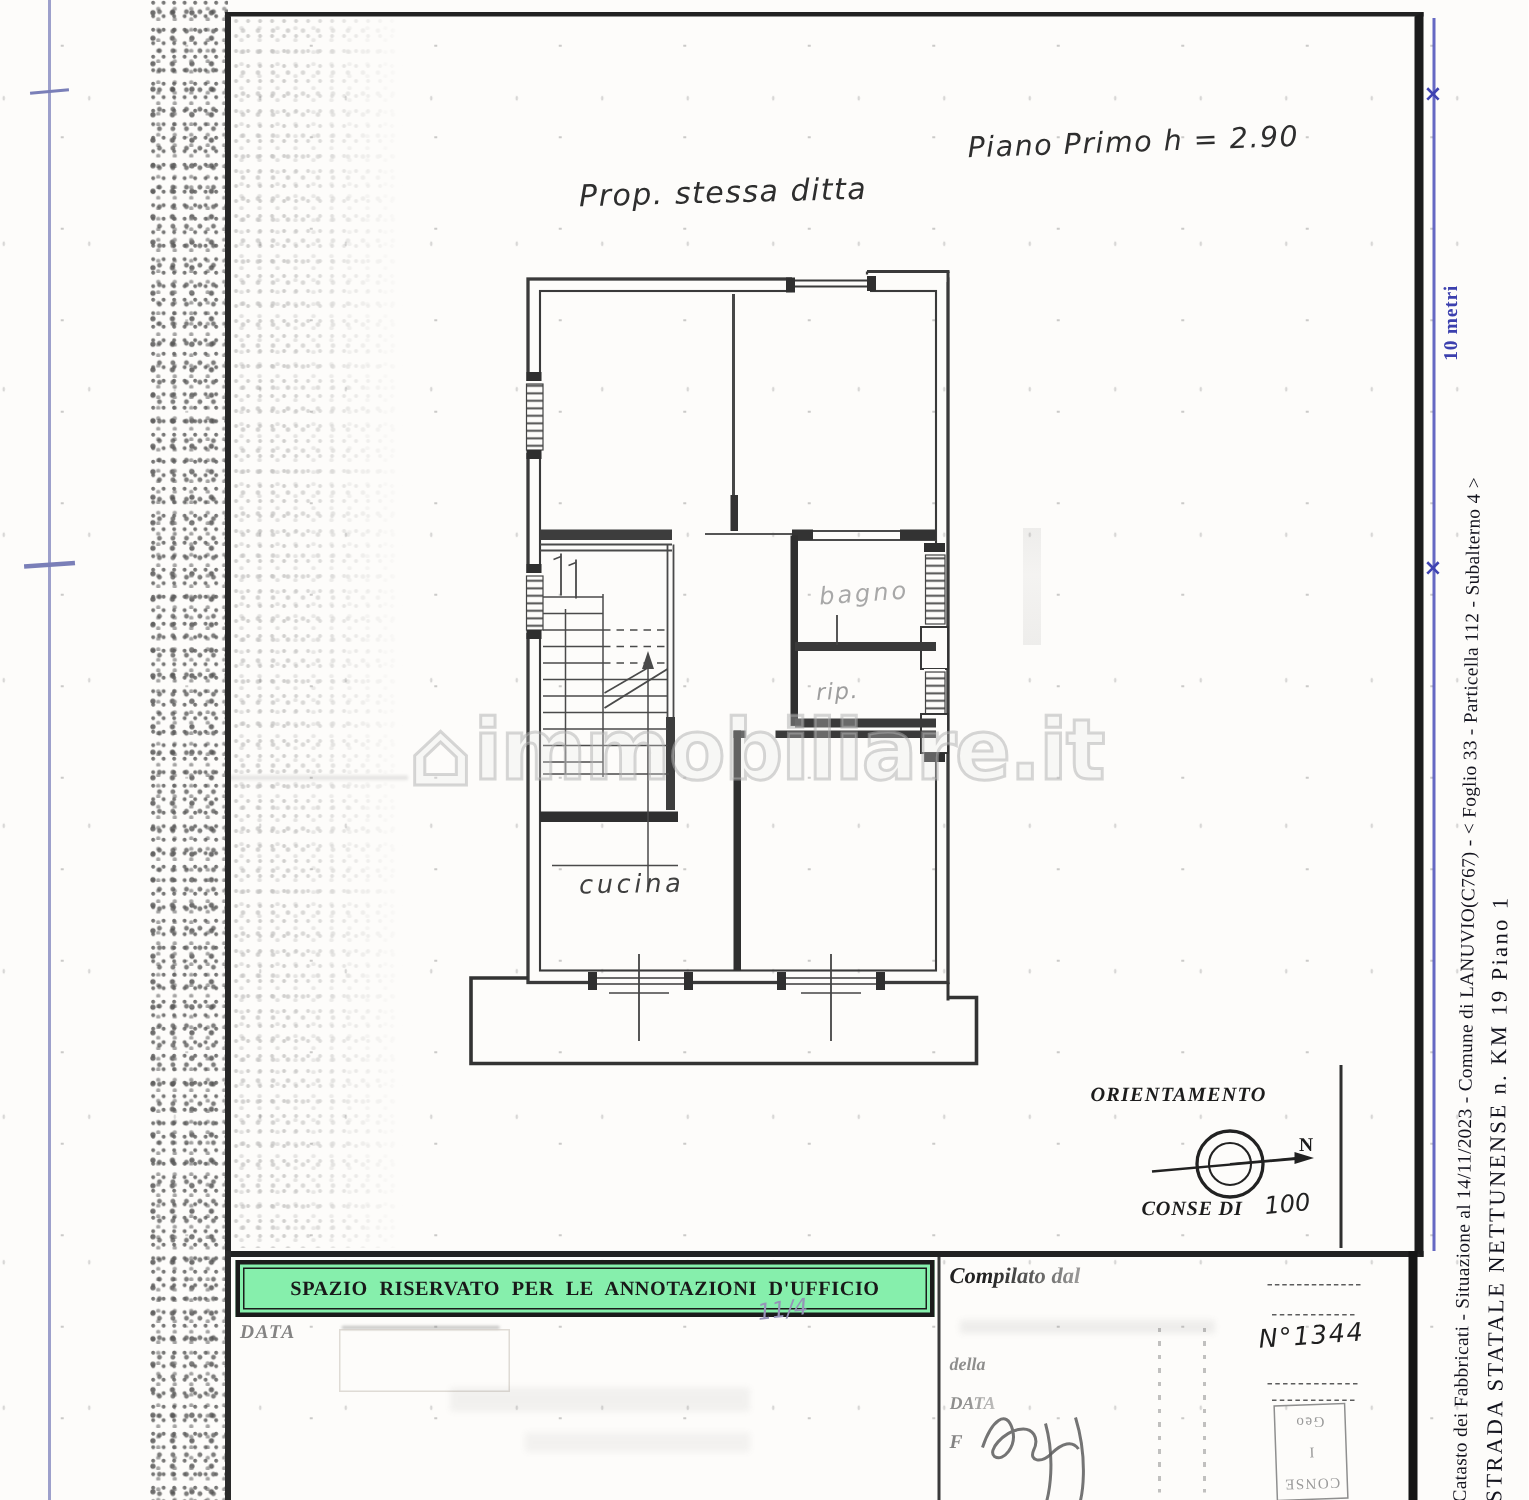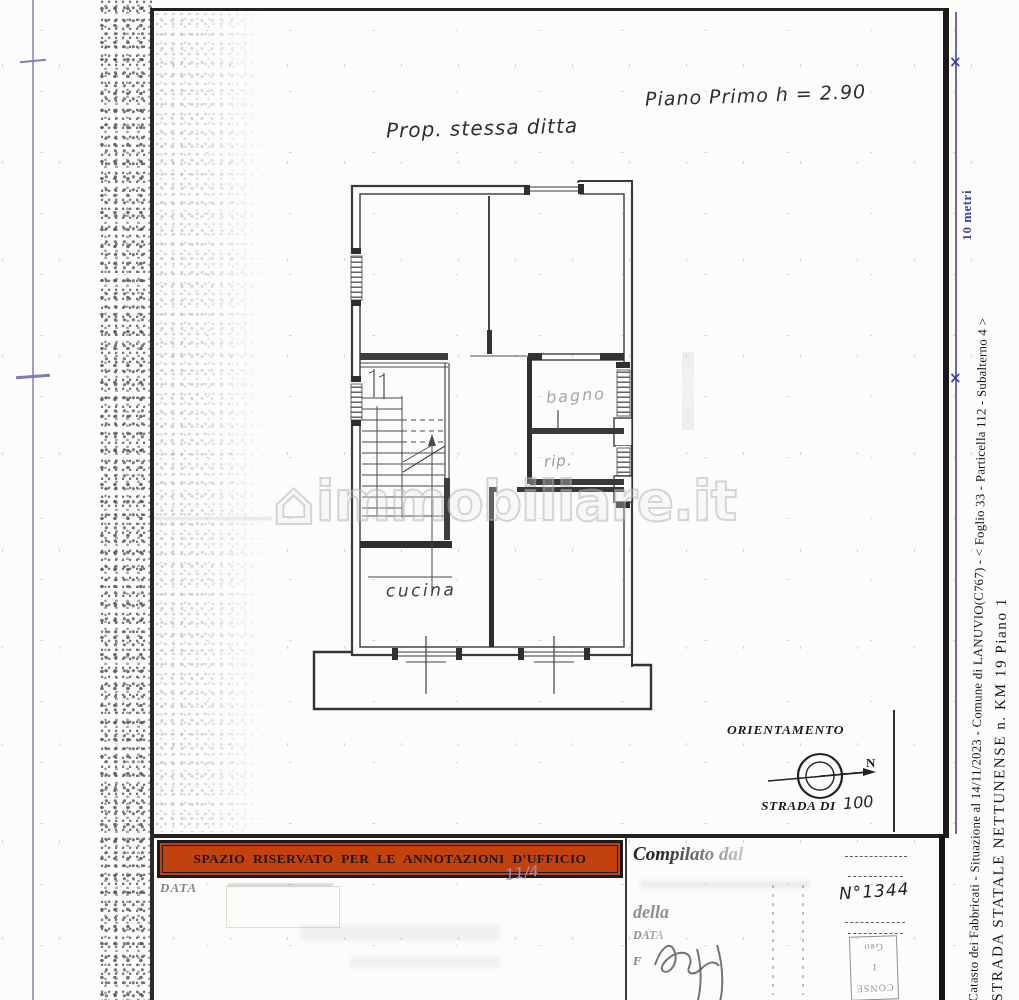--- a/index.html
+++ b/index.html
@@ -67,21 +67,21 @@
     font-size:56px;letter-spacing:-1px;color:rgba(235,235,235,.28);
     -webkit-text-stroke:2px rgba(176,176,176,.5);white-space:nowrap;transform:scaleX(.98);}
   .wm-icon{font-size:60px;vertical-align:-4px;margin-right:2px;}
 
   
   .orient-title{left:727px;top:722px;font:italic 700 13.5px "Liberation Serif",serif;letter-spacing:.8px;}
   .north{left:866px;top:755px;font:700 13px "Liberation Serif",serif;}
   .scala{left:761px;top:798px;font:italic 700 13.5px "Liberation Serif",serif;letter-spacing:.5px;}
 
   
-  .hdr-box{left:157px;top:840px;width:460px;height:32px;border:3px solid #1b1b1b;background:#c2410c;}
+  .hdr-box{left:157px;top:840px;width:460px;height:32px;border:3px solid #1b1b1b;background:#86efac;}
   .hdr-inner{position:absolute;left:2px;top:2px;right:2px;bottom:2px;border:1px solid #1b1b1b;
     display:flex;align-items:center;justify-content:center;
     font:700 13.5px "Liberation Serif",serif;letter-spacing:.4px;word-spacing:4px;color:#191919;}
   .lbl-it{font:italic 700 13px "Liberation Serif",serif;color:#222;}
   .fadeR{-webkit-mask-image:linear-gradient(to right,#000 15%,transparent 80%);
                  mask-image:linear-gradient(to right,#000 15%,transparent 80%);}
   .faint-box{left:226px;top:886px;width:112px;height:40px;border:1px solid #cfc9c1;opacity:.65;}
   .smudge{background:#6f6f6f;filter:blur(2px);}
   .dash{border-top:1.6px dashed #5c5c5c;height:0;}
   .tickcol{width:2px;background:repeating-linear-gradient(to bottom,#666 0 3px,transparent 3px 9px);opacity:.4;}
@@ -254,40 +254,40 @@
   <div class="abs divider-orient"></div>
   <div class="abs orient-title">ORIENTAMENTO</div>
   <svg class="abs" style="left:766px;top:742px;" width="120" height="72" viewBox="0 0 120 72">
     <circle cx="54" cy="34" r="22" fill="none" stroke="#222" stroke-width="2.2"></circle>
     <circle cx="54" cy="34" r="14" fill="none" stroke="#222" stroke-width="1.4"></circle>
     <line x1="2" y1="39" x2="104" y2="30" stroke="#222" stroke-width="1.6"></line>
     <line x1="54" y1="34" x2="98" y2="30" stroke="#222" stroke-width="1.2"></line>
     <polygon points="97,26 110,30 97,34" fill="#222"></polygon>
   </svg>
   <div class="abs north">N</div>
-  <div class="abs scala">STRADA DI</div>
+  <div class="abs scala">CONSE DI</div>
   <div class="abs hand hand-scala">100</div>
 
   <div class="abs v-border-l"></div>
   <div class="abs v-border-r"></div>
   <div class="abs divider-mid"></div>
 
   <div class="abs hdr-box">
     <div class="hdr-inner">SPAZIO RISERVATO PER LE ANNOTAZIONI D'UFFICIO</div>
   </div>
   <div class="abs lbl-it" style="left:160px;top:880px;opacity:.55;letter-spacing:1px;">DATA</div>
   <div class="abs streak" style="left:228px;top:884px;width:105px;height:2px;opacity:.45;"></div>
   <div class="abs faint-box"></div>
   <div class="abs hand hand-frac">11/4</div>
   <div class="abs smudge" style="left:300px;top:925px;width:200px;height:16px;opacity:.08;"></div>
   <div class="abs smudge" style="left:350px;top:955px;width:150px;height:13px;opacity:.07;"></div>
 
-  <div class="abs lbl-it fadeR" style="left:633px;top:843px;font-size:19px;width:170px;">Compilato dal</div>
+  <div class="abs lbl-it fadeR" style="left:633px;top:843px;font-size:15px;width:170px;">Compilato dal</div>
   <div class="abs smudge" style="left:640px;top:880px;width:170px;height:9px;opacity:.1;"></div>
-  <div class="abs lbl-it" style="left:633px;top:902px;font-size:18px;opacity:.5;">della</div>
+  <div class="abs lbl-it" style="left:633px;top:902px;font-size:12px;opacity:.5;">della</div>
   <div class="abs lbl-it fadeR" style="left:633px;top:928px;font-size:12px;opacity:.5;width:70px;">DATA</div>
   <div class="abs lbl-it" style="left:633px;top:953px;font-size:13px;opacity:.55;">F</div>
   <svg class="abs" style="left:645px;top:915px;" width="150" height="85" viewBox="0 0 150 85">
     <path d="M10,50 c6,-18 16,-26 20,-12 c3,11 -6,22 -12,18 c-5,-4 6,-16 16,-18 c10,-2 14,6 10,14 c-3,7 5,9 12,2 c7,-7 14,-9 18,-3" fill="none" stroke="#5c5c5c" stroke-width="2" opacity=".85"></path>
     <path d="M52,34 c6,22 4,46 -2,60" fill="none" stroke="#5c5c5c" stroke-width="2" opacity=".85"></path>
     <path d="M72,30 c8,26 6,54 0,64" fill="none" stroke="#5c5c5c" stroke-width="2" opacity=".85"></path>
   </svg>
   <div class="abs tickcol" style="left:772px;top:885px;height:110px;"></div>
   <div class="abs tickcol" style="left:802px;top:885px;height:110px;"></div>
 

